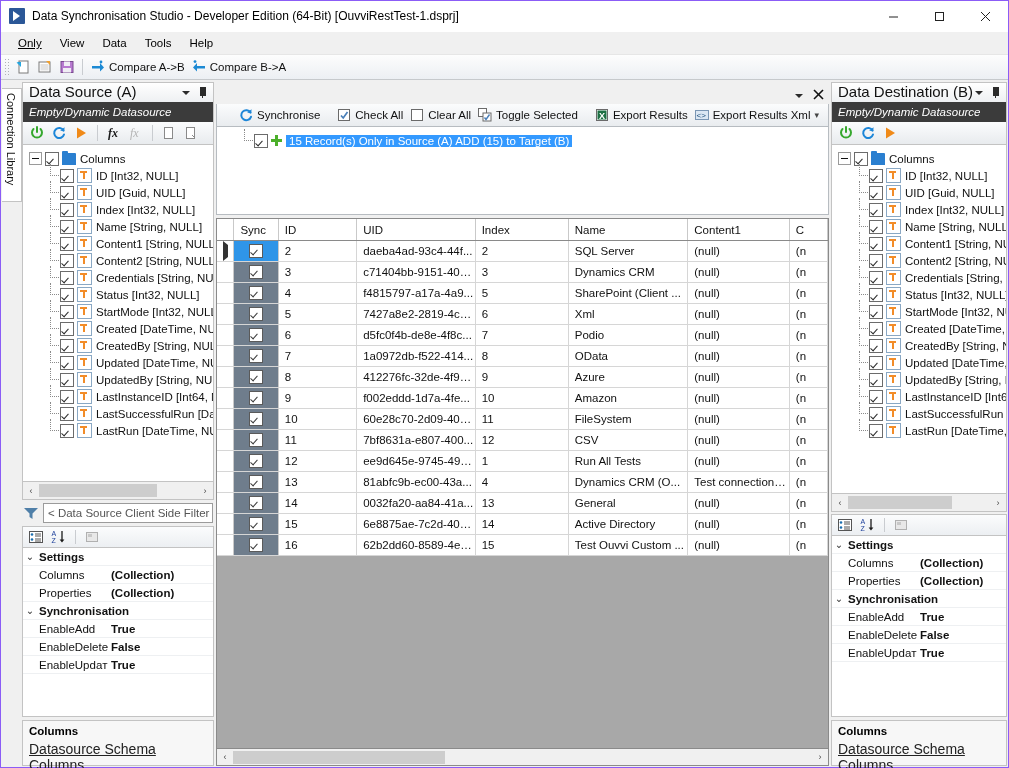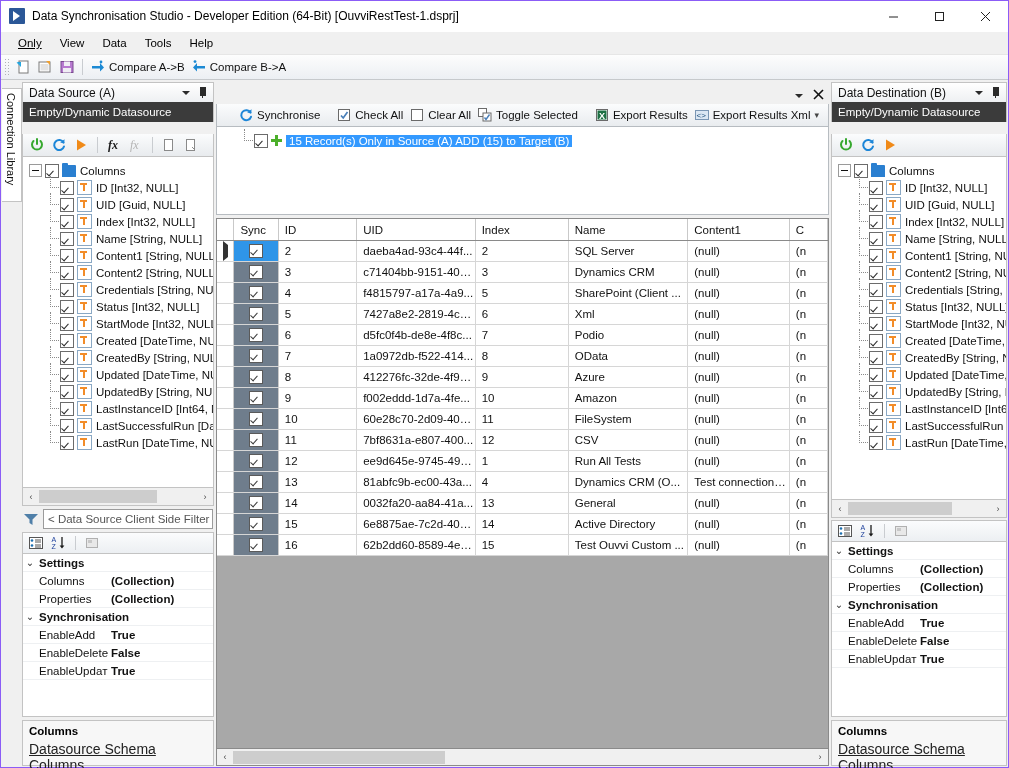--- a/index.html
+++ b/index.html
@@ -144,23 +144,23 @@
   .panel {
     background: #f0f0f0;
     display: flex; flex-direction: column;
     min-height: 0;
   }
   .panel-header {
     height: 19px;
     background: linear-gradient(#ffffff, #eef0f2);
     border: 1px solid #c3c3c3;
     border-bottom: none;
-    display: flex; align-items: center;
+    display: flex; 
     padding: 0 3px 0 6px;
-    font-size: 12px;
+    font-size: 15px;
     flex: 0 0 auto;
   }
   .panel-header .ph-title { color: #111; }
   .panel-header .ph-tools {
     margin-left: auto; display: flex; align-items: center; gap: 7px;
     padding-right: 3px;
   }
   .caret-down {
     width: 0; height: 0;
     border-left: 4px solid transparent;
@@ -188,31 +188,31 @@
   .panel-subbar {
     height: 20px;
     background: #3b3b3b;
     color: #ffffff;
     display: flex; align-items: center;
     padding-left: 6px;
     font-size: 11.5px;
     border-left: 1px solid #c3c3c3;
     border-right: 1px solid #c3c3c3;
     flex: 0 0 auto;
+    font-style: italic;
   }
   .ds-toolbar {
     height: 22px;
     background: linear-gradient(#fbfcfd, #e8ebee);
     border: 1px solid #c3c3c3;
     border-top: none;
     display: flex; align-items: center;
     gap: 2px;
     padding: 0 4px;
     flex: 0 0 auto;
-    margin-top: 12px;
   }
   .ico { width: 16px; height: 16px; display:block; }
   .ico-btn {
     width: 20px; height: 18px;
     display: flex; align-items: center; justify-content: center;
   }
 
   
   .treebox {
     flex: 1 1 auto;

